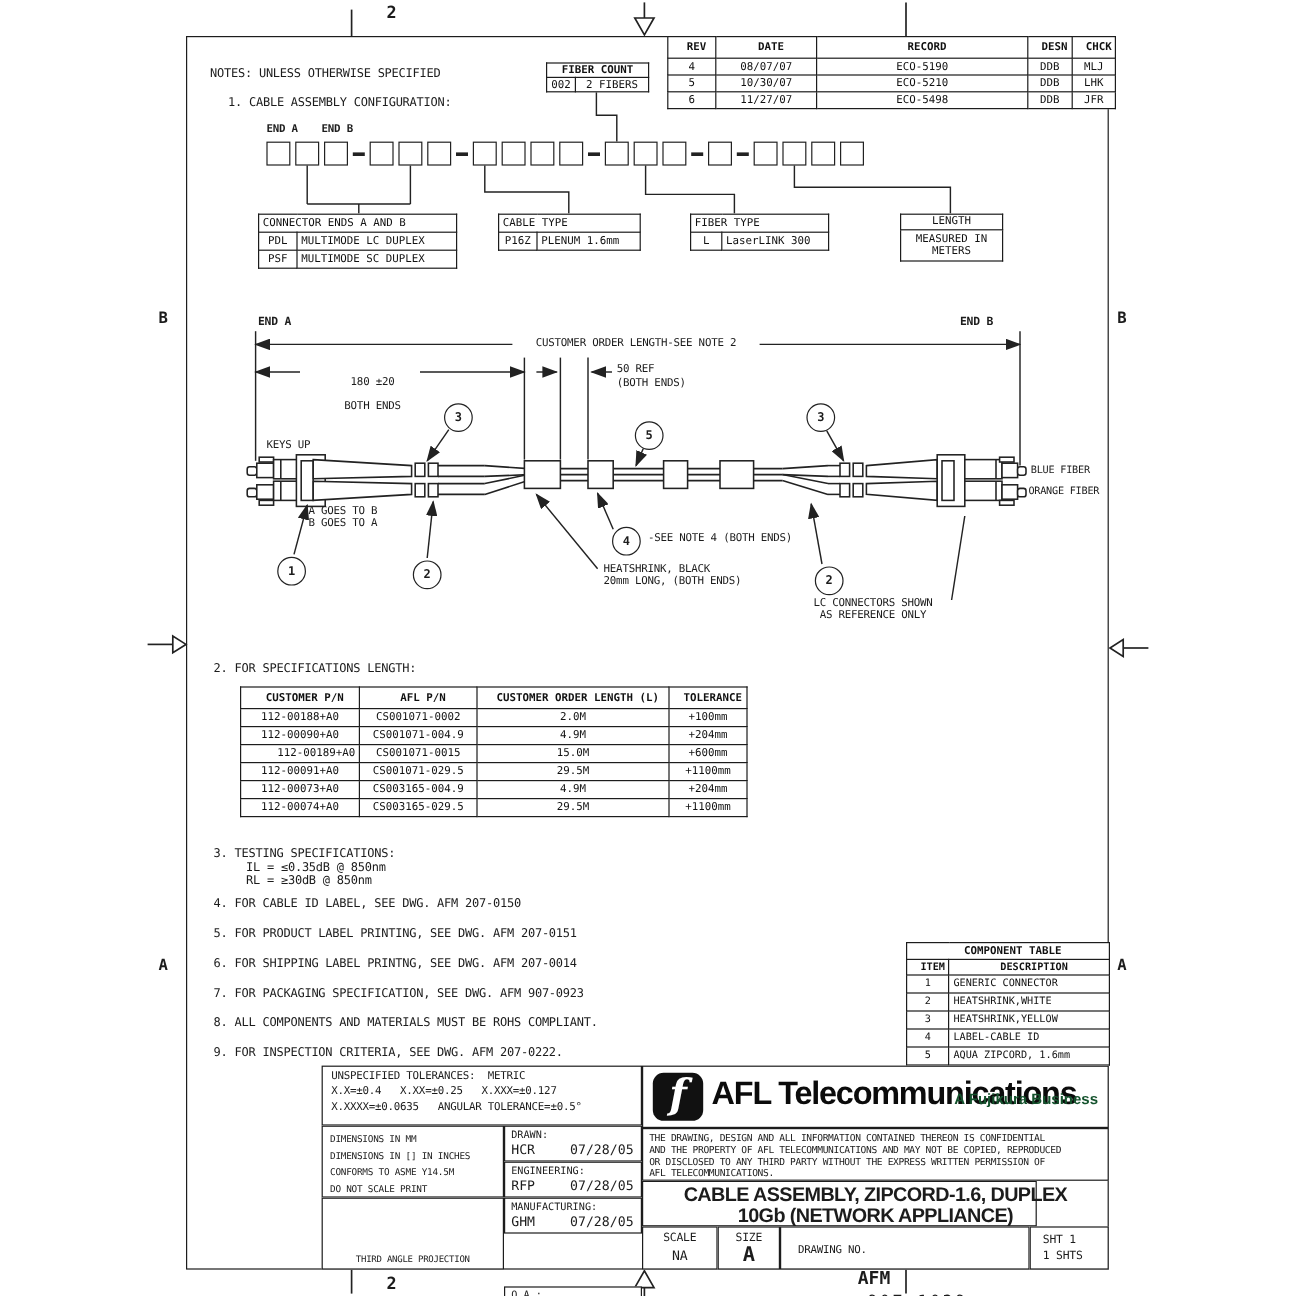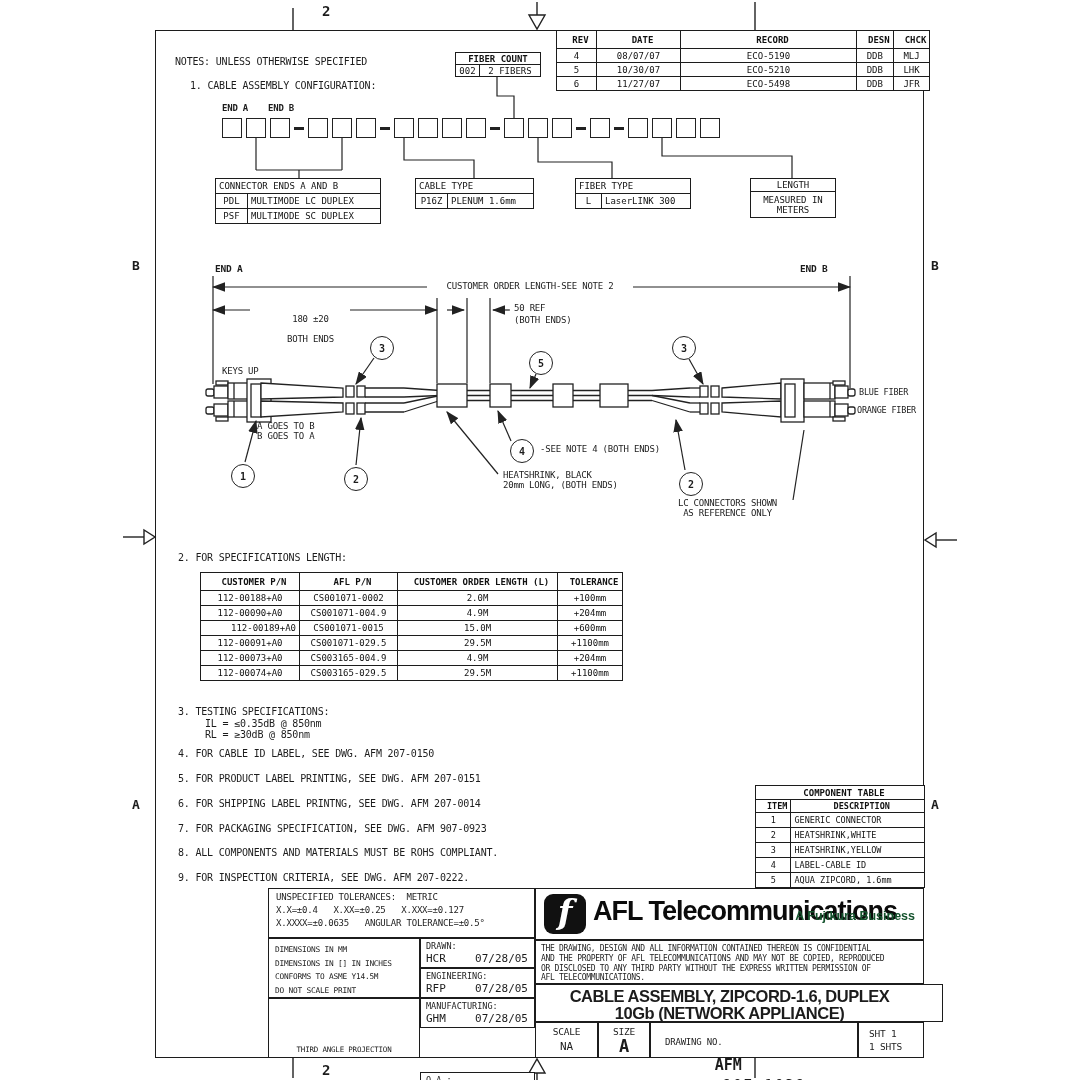--- a/index.html
+++ b/index.html
@@ -476,21 +476,21 @@
     <div style="position:absolute;right:8px;top:20px;font:bold 12.5px 'Liberation Sans',sans-serif;color:#14532d;">A Fujikura Business</div>
   </div>
 
   <div class="cell" style="left:535px;top:940px;width:389px;height:44px;">
     <div class="t pre" style="left:5px;top:3px;font-size:8px;line-height:9.8px;letter-spacing:-0.3px;">THE DRAWING, DESIGN AND ALL INFORMATION CONTAINED THEREON IS CONFIDENTIAL
 AND THE PROPERTY OF AFL TELECOMMUNICATIONS AND MAY NOT BE COPIED, REPRODUCED
 OR DISCLOSED TO ANY THIRD PARTY WITHOUT THE EXPRESS WRITTEN PERMISSION OF
 AFL TELECOMMUNICATIONS.</div>
   </div>
 
-  <div class="cell" style="left:535px;top:984px;width:408px;height:38px;">
+  <div class="cell" style="left:535px;top:984px;width:329px;height:38px;">
     <div class="ctr" style="position:absolute;left:0;top:2px;width:387px;font:bold 16.5px 'Liberation Sans',sans-serif;letter-spacing:-0.5px;">CABLE ASSEMBLY, ZIPCORD-1.6, DUPLEX</div>
     <div class="ctr" style="position:absolute;left:0;top:19px;width:387px;font:bold 16.5px 'Liberation Sans',sans-serif;letter-spacing:-0.5px;">10Gb (NETWORK APPLIANCE)</div>
   </div>
 
   <div class="cell" style="left:535px;top:1022px;width:63px;height:36px;">
     <div class="t ctr" style="left:0;top:3px;width:61px;font-size:9.5px;">SCALE</div>
     <div class="t ctr" style="left:0;top:17px;width:61px;font-size:11px;">NA</div>
   </div>
   <div class="cell" style="left:598px;top:1022px;width:52px;height:36px;">
     <div class="t ctr" style="left:0;top:3px;width:50px;font-size:9.5px;">SIZE</div>

